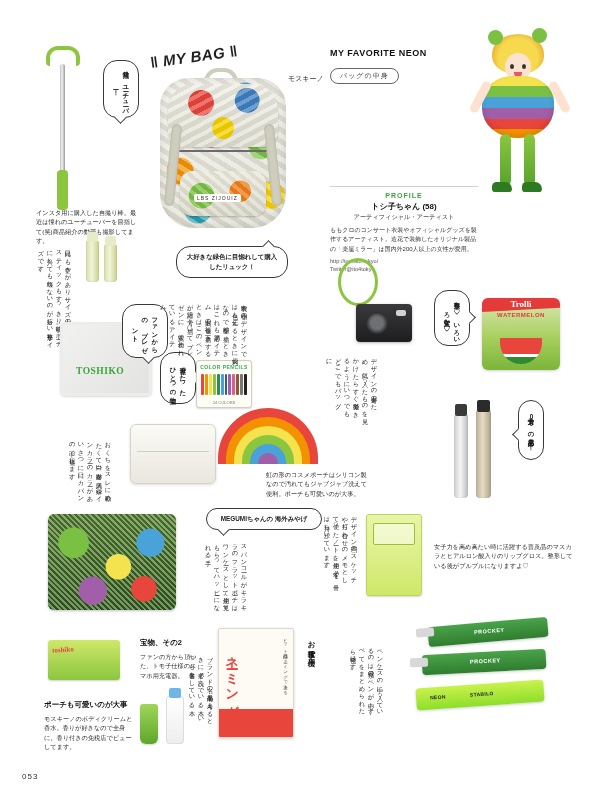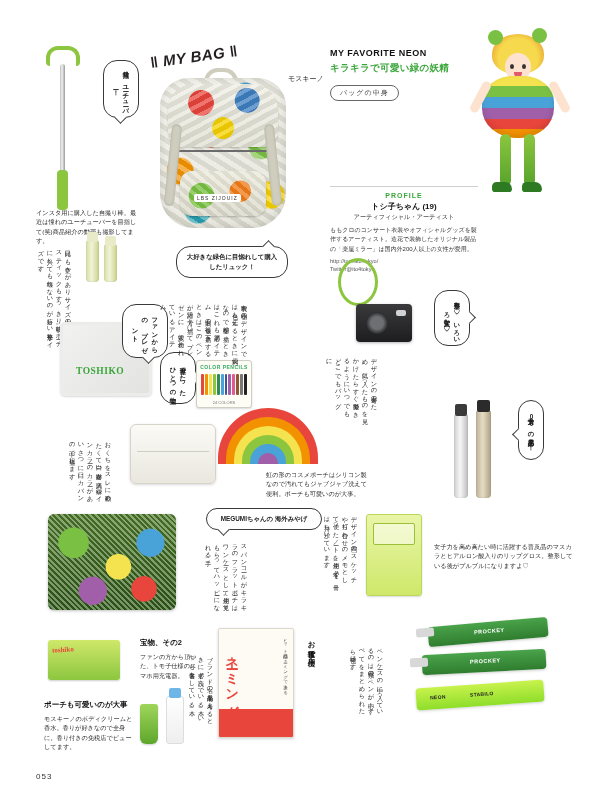--- a/index.html
+++ b/index.html
@@ -64,21 +64,21 @@
   .profile-r { font-size:6.2px; color:#333; }
   .profile-b { font-size:6px; line-height:1.55; color:#333; }
   .profile-u { font-size:5.6px; color:#555; line-height:1.5;}
 
   .mybag {
     font-size:15px; font-weight:bold; font-style:italic;
     transform:rotate(-8deg); letter-spacing:0.5px;
   }
   .brand-sm { font-size:7px; color:#222; }
 
-  .folio { position:absolute; left:36px; bottom:16px; font-size:8px; color:#333; letter-spacing:1px;}
+  .folio { position:absolute; left:22px; bottom:16px; font-size:8px; color:#333; letter-spacing:1px;}
 
   
 
   
   .stick-rod{ position:absolute; width:5px; border-radius:3px;
      background:linear-gradient(90deg,#bcbcbc,#f2f2f2 40%,#9a9a9a); }
   .stick-head{ position:absolute; border:4px solid #8cc63f; border-radius:12px 12px 4px 4px;
      border-bottom:none; background:transparent; }
   .stick-grip{ position:absolute; background:#8cc63f; border-radius:4px; }
 
@@ -279,28 +279,27 @@
     <div class="pack-pocket"></div>
     <div class="pack-strap" style="left:8px;top:46px;height:82px;transform:rotate(6deg);"></div>
     <div class="pack-strap" style="right:8px;top:46px;height:82px;transform:rotate(-6deg);"></div>
     <div class="pack-logo" style="left:34px;bottom:26px;">LBS ZIJOUIZ</div>
   </div>
 
   <div class="bubble tail-tr abs" style="left:176px;top:246px;width:112px;">大好きな緑色に目惚れして購入したリュック！</div>
 
   <div class="abs" style="left:330px;top:48px;width:150px;">
     <div class="fav-label">MY FAVORITE NEON</div>
-    <div class="sub-green" style="margin-top:4px;">キラキラで可愛い緑の妖精</div>
     <div style="margin-top:6px;"><span class="bag-tag">バッグの中身</span></div>
   </div>
   <div class="hr-thin" style="left:330px;top:186px;width:148px;"></div>
 
   <div class="abs" style="left:330px;top:192px;width:148px;">
     <div class="profile-h" style="text-align:center;">PROFILE</div>
-    <div class="profile-n" style="text-align:center;margin-top:2px;">トシ子ちゃん (19)</div>
+    <div class="profile-n" style="text-align:center;margin-top:2px;">トシ子ちゃん (58)</div>
     <div class="profile-r" style="text-align:center;margin-top:1px;">アーティフィシャル・アーティスト</div>
     <div class="profile-b" style="margin-top:4px;">ももクロのコンサート衣装やオフィシャルグッズを製作するアーティスト。造花で装飾したオリジナル製品の「楽屋ミラー」は国内外200人以上の女性が愛用。</div>
     <div class="profile-u" style="margin-top:3px;white-space:pre-line;">http://toshiko.tokyo/
 Twitter@ito4tokyo</div>
   </div>
 
   <div class="girl abs" style="left:478px;top:34px;width:84px;height:170px;">
     <div class="hair"></div>
     <div class="hairball" style="left:10px;top:-4px;"></div>
     <div class="hairball" style="left:54px;top:-6px;"></div>
@@ -352,20 +351,26 @@
   <div class="abs" style="left:352px;top:294px;width:62px;height:52px;">
     <div class="cam-strap" style="left:-14px;top:-36px;width:40px;height:48px;border-color:#8cc63f;"></div>
     <div class="camera" style="left:4px;top:10px;width:56px;height:38px;"></div>
     <div class="cam-lens" style="left:14px;top:18px;width:22px;height:22px;"></div>
     <div class="cam-flash" style="left:44px;top:16px;width:10px;height:6px;"></div>
   </div>
 
   <div class="bubble v tail-r abs" style="left:434px;top:290px;height:56px;">整形も♡
 いろいろ大変な♡</div>
 
+  <div class="candy abs" style="left:482px;top:298px;width:78px;height:72px;">
+    <div class="candy-top"></div>
+    <div class="abs" style="left:0;right:0;top:1px;text-align:center;font-size:9px;font-weight:bold;color:#fff;font-family:'Liberation Serif',serif;">Trolli</div>
+    <div class="candy-w">WATERMELON</div>
+    <div class="candy-melon"></div>
+  </div>
 
   <div class="abs vtext" style="left:332px;top:354px;height:66px;width:46px;">デザインの参考のため、気に入ったものを見かけたらすぐ撮影できるようにいつでもどこでもバッグに。</div>
 
   <div class="rainbow abs" style="left:218px;top:408px;width:100px;height:56px;">
     <i style="left:0;bottom:0;width:100px;height:56px;background:#e8453c;"></i>
     <i style="left:8px;bottom:0;width:84px;height:47px;background:#f39200;"></i>
     <i style="left:16px;bottom:0;width:68px;height:38px;background:#f4e24e;"></i>
     <i style="left:24px;bottom:0;width:52px;height:29px;background:#8cc63f;"></i>
     <i style="left:32px;bottom:0;width:36px;height:20px;background:#4aa3d8;"></i>
     <i style="left:40px;bottom:0;width:20px;height:11px;background:#a05fa8;"></i>

